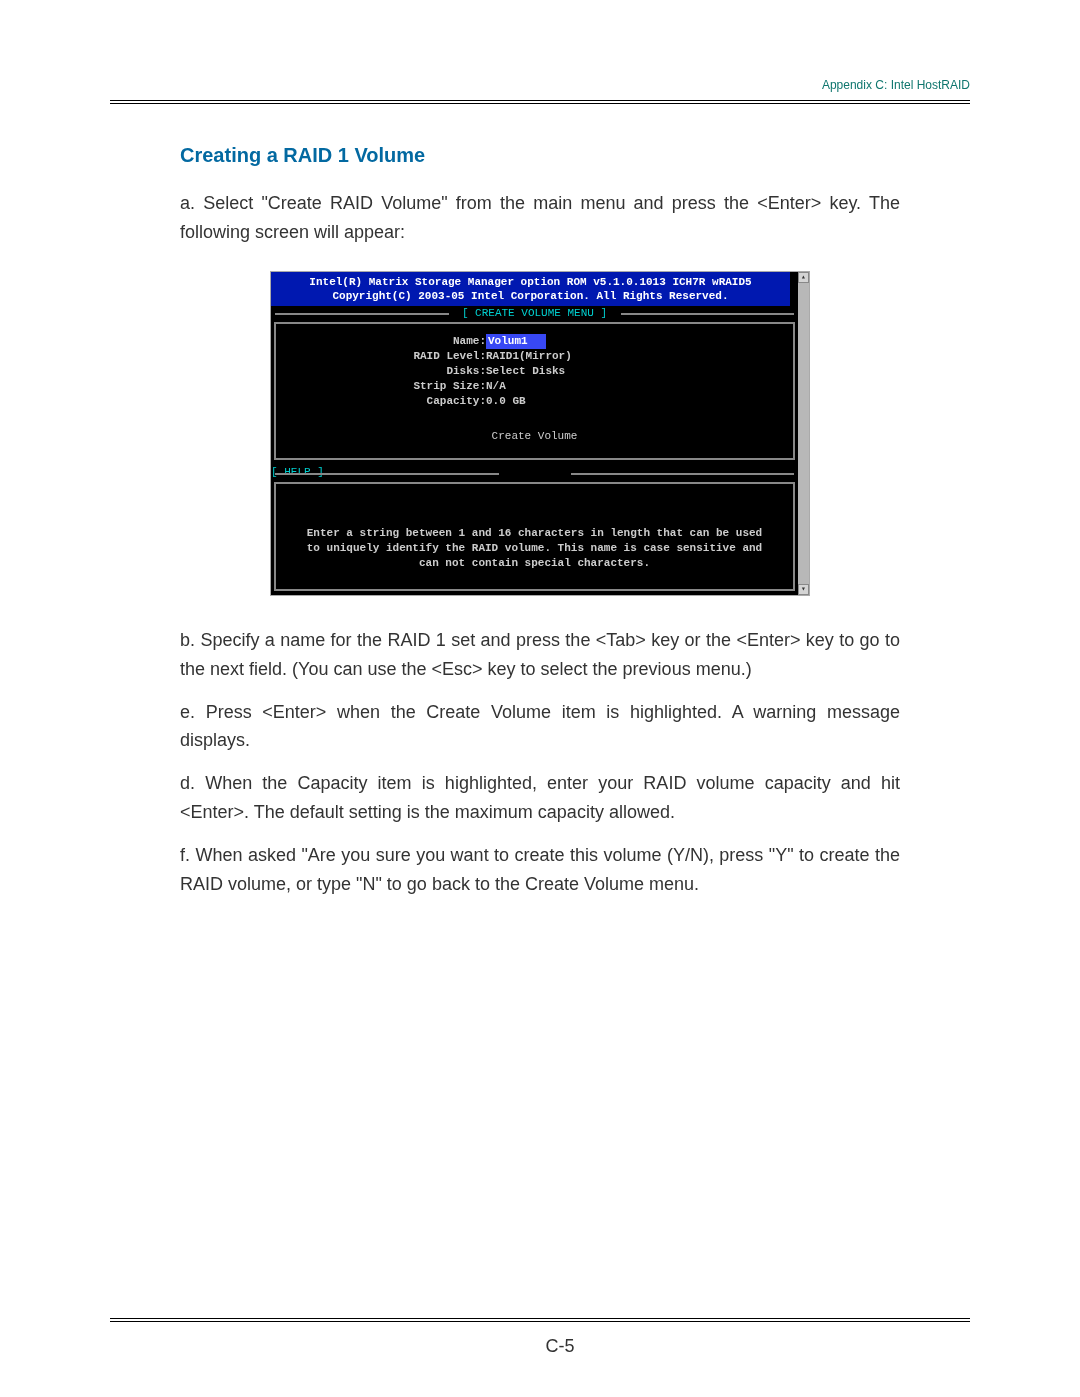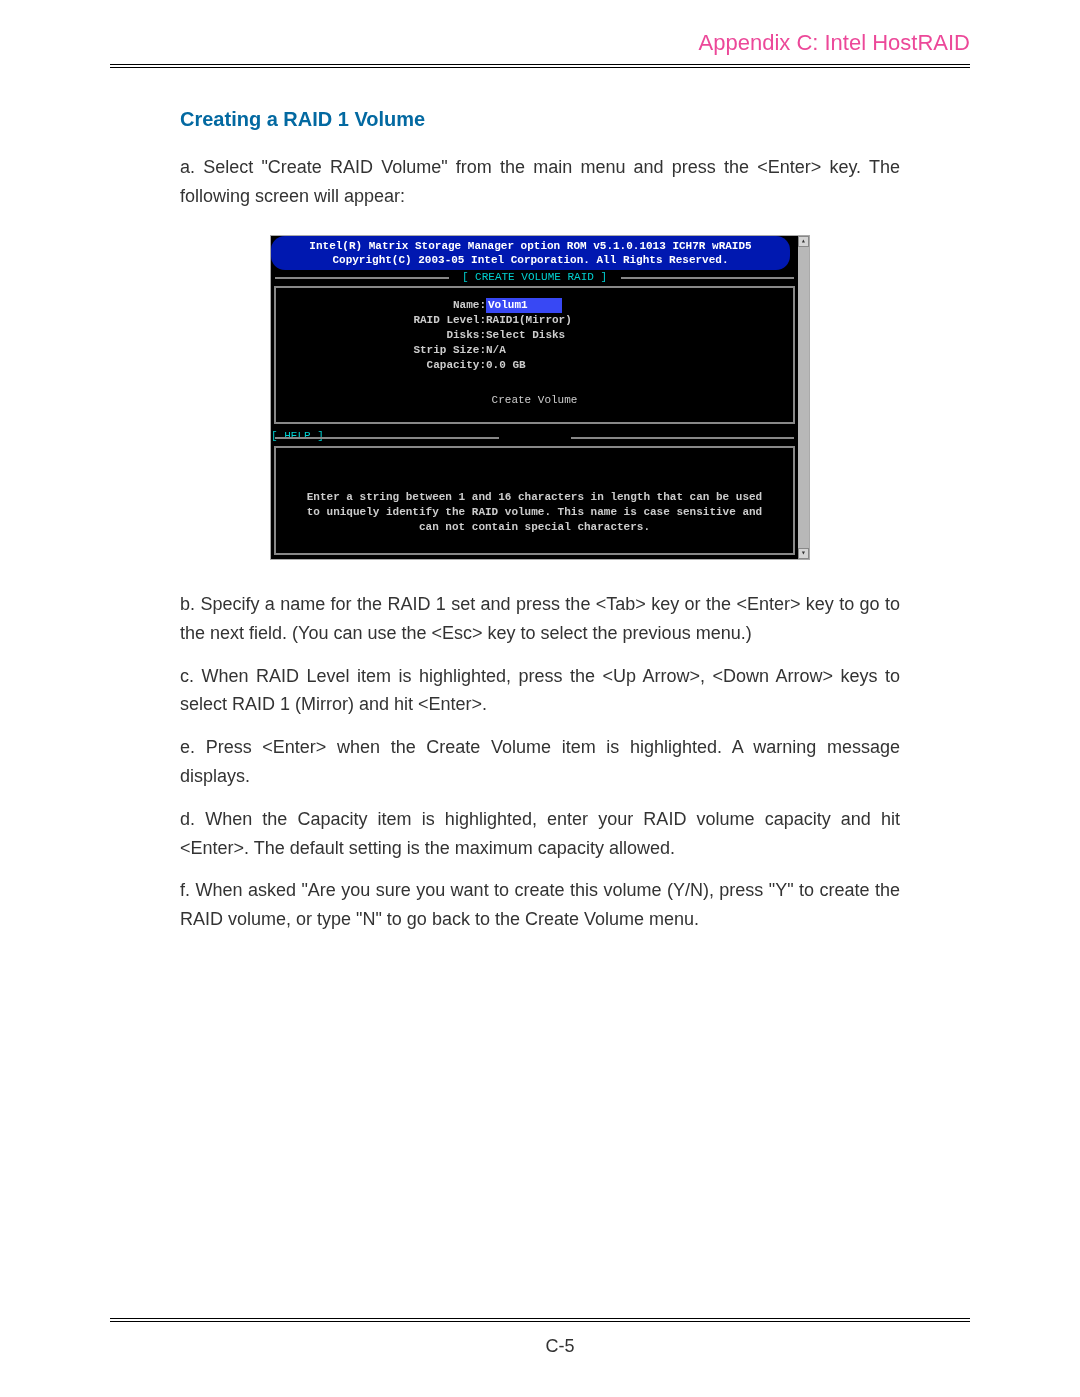--- a/index.html
+++ b/index.html
@@ -9,24 +9,25 @@
     color: #333;
     width: 1080px;
     height: 1397px;
     position: relative;
   }
   .page {
     padding: 30px 110px 40px 110px;
   }
   .header {
     text-align: right;
-    font-size: 22px;
-    color: #ec4899;
+    font-size: 12px;
+    color: #0f766e;
     padding-bottom: 8px;
     margin-bottom: 0;
+    margin-top: 48px;
   }
   .double-rule {
     border-top: 4px double #000;
     margin-bottom: 40px;
   }
   .content {
     padding: 0 70px;
   }
   h2.section-title {
     font-size: 20px;
@@ -67,21 +68,20 @@
   }
   .bios-scroll .arrow { height: 11px; background: #d4d4d4; border:1px solid #888; font-size:8px; text-align:center; line-height:8px; color:#333; }
   .bios-titlebar {
     background: #0018b0;
     color: #fff;
     text-align: center;
     padding: 3px 10px 3px 10px;
     font-weight: bold;
     line-height: 1.3;
     margin-right: 19px;
-    border-radius: 14px;
   }
   .bios-body { margin-right: 11px; }
   .bios-menu-label {
     color: #00d0d0;
     text-align: center;
     padding: 1px 0 0 0;
     position: relative;
     height: 14px;
   }
   .bios-menu-label::before,
@@ -97,21 +97,21 @@
   .bios-menu-label::after { right: 4px; }
   .bios-panel {
     border: 2px double #888;
     margin: 2px 3px 4px 3px;
     padding: 10px 10px 16px 10px;
     min-height: 130px;
   }
   .bios-row { display: flex; line-height: 1.35; font-weight: bold;}
   .bios-row .lab { width: 200px; text-align: right; padding-right: 0; color: #ccc; }
   .bios-row .val { color: #ccc; }
-  .bios-row .val.selected { background: #3848f4; color: #fff; padding: 0 34px 0 2px; }
+  .bios-row .val.selected { background: #3848f4; color: #fff; padding: 0 18px 0 2px; }
   .bios-create { text-align: center; margin-top: 22px; font-weight: normal; color: #ccc;}
   .bios-help-label {
     color: #00d0d0;
     position: relative;
     height: 14px;
     margin-top: 6px;
   }
   .bios-help-label::before,
   .bios-help-label::after {
     content: "";
@@ -163,21 +163,21 @@
       <div class="bios">
         <div class="bios-scroll">
           <div class="arrow">▴</div>
           <div class="arrow">▾</div>
         </div>
         <div class="bios-titlebar">
           <div>Intel(R) Matrix Storage Manager option ROM v5.1.0.1013 ICH7R wRAID5</div>
           <div>Copyright(C) 2003-05 Intel Corporation.  All Rights Reserved.</div>
         </div>
         <div class="bios-body">
-          <div class="bios-menu-label">[ CREATE VOLUME RAID ]</div>
+          <div class="bios-menu-label">[ CREATE VOLUME MENU ]</div>
           <div class="bios-panel">
             <div class="bios-row">
               <span class="lab">Name:</span>
               <span class="val selected">Volum1</span>
             </div>
             <div class="bios-row">
               <span class="lab">RAID Level:</span>
               <span class="val">RAID1(Mirror)</span>
             </div>
             <div class="bios-row">
@@ -198,21 +198,20 @@
           <div class="bios-help-panel">
             <div>Enter a string between 1 and 16 characters in length that can be used</div>
             <div>to uniquely identify the RAID volume. This name is case sensitive and</div>
             <div>can not contain special characters.</div>
           </div>
         </div>
       </div>
     </div>
 
     <p class="body-text">b. Specify a name for the RAID 1 set and press the &lt;Tab&gt; key or the &lt;Enter&gt; key to go to the next field. (You can use the &lt;Esc&gt; key to select the previous menu.)</p>
-    <p class="body-text">c. When RAID Level item is highlighted, press the &lt;Up Arrow&gt;, &lt;Down Arrow&gt; keys to select RAID 1 (Mirror) and hit &lt;Enter&gt;.</p>
     <p class="body-text">e. Press &lt;Enter&gt; when the Create Volume item is highlighted. A warning message displays.</p>
     <p class="body-text">d. When the Capacity item is highlighted, enter your RAID volume capacity and hit &lt;Enter&gt;.  The default setting is the maximum capacity allowed.</p>
     <p class="body-text">f. When asked "Are you sure you want to create this volume (Y/N), press "Y" to create the RAID volume, or type "N" to go back to the Create Volume menu.</p>
   </div>
 </div>
 
 <div class="footer-rule"></div>
 <div class="page-num">C-5</div>
 
 </body></html>

